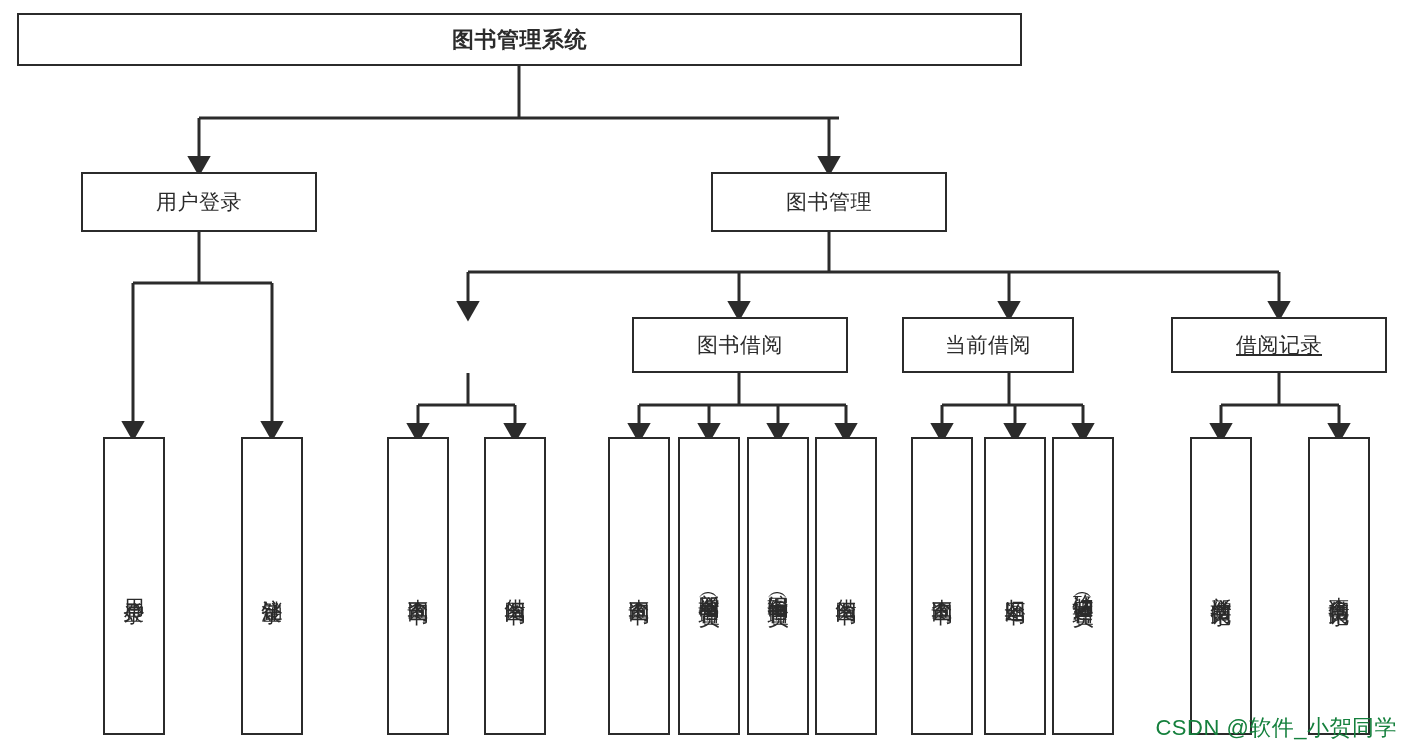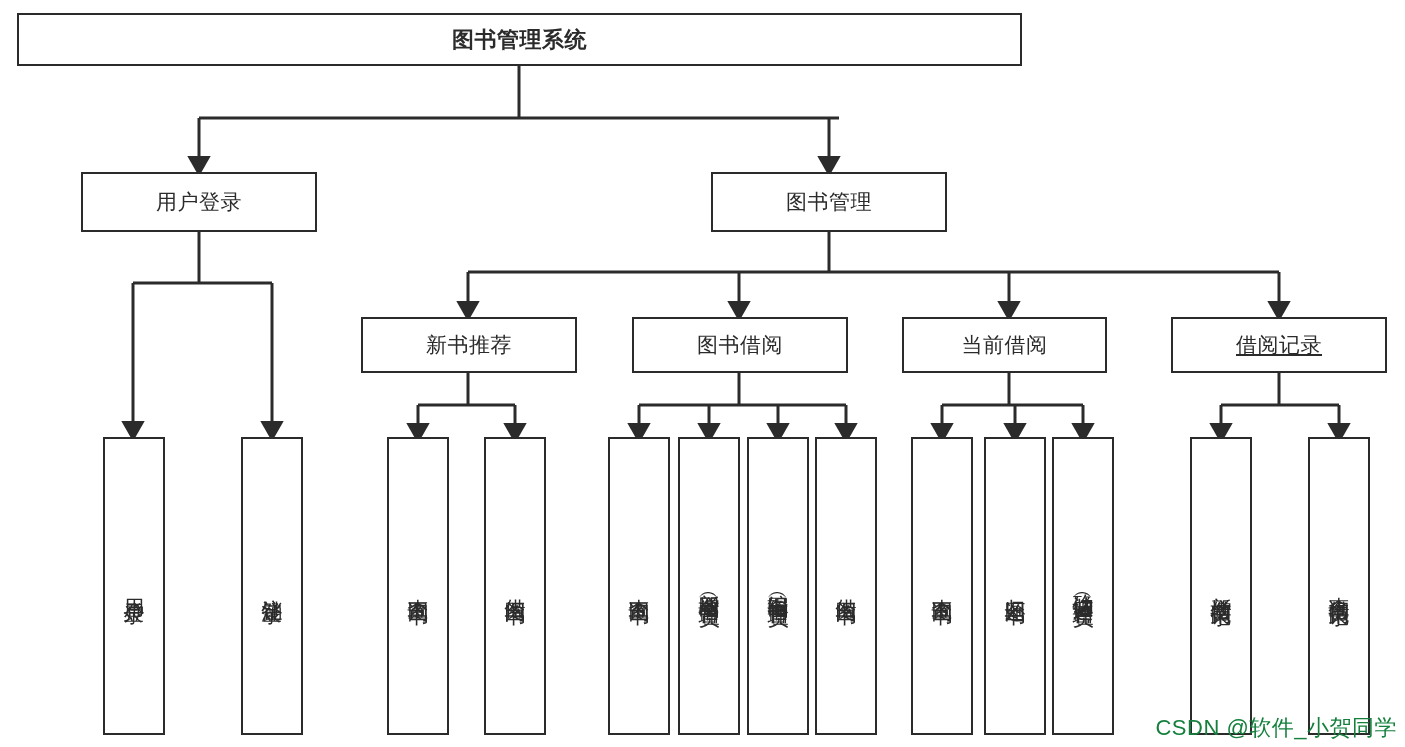--- a/index.html
+++ b/index.html
@@ -137,27 +137,24 @@
     <span class="lbl">图书管理系统</span>
   </div>
 
   <div class="node" style="left:81px;top:172px;width:236px;height:60px;">
     <span class="lbl">用户登录</span>
   </div>
   <div class="node" style="left:711px;top:172px;width:236px;height:60px;">
     <span class="lbl">图书管理</span>
   </div>
 
-  <div class="node" style="left:361px;top:317px;width:216px;height:56px;">
-    <span class="lbl">新书推荐</span>
-  </div>
   <div class="node" style="left:632px;top:317px;width:216px;height:56px;text-align:right;">
     <span class="lbl">图书借阅</span>
   </div>
-  <div class="node" style="left:902px;top:317px;width:205px;height:56px;">
+  <div class="node" style="left:902px;top:317px;width:172px;height:56px;">
     <span class="lbl">当前借阅</span>
   </div>
   <div class="node" style="left:1171px;top:317px;width:216px;height:56px;text-decoration:underline;">
     <span class="lbl">借阅记录</span>
   </div>
 
   <div class="node vert" style="left:103px;top:437px;width:62px;height:298px;">
     <span class="lbl">用户登录</span>
   </div>
   <div class="node vert" style="left:241px;top:437px;width:62px;height:298px;">

